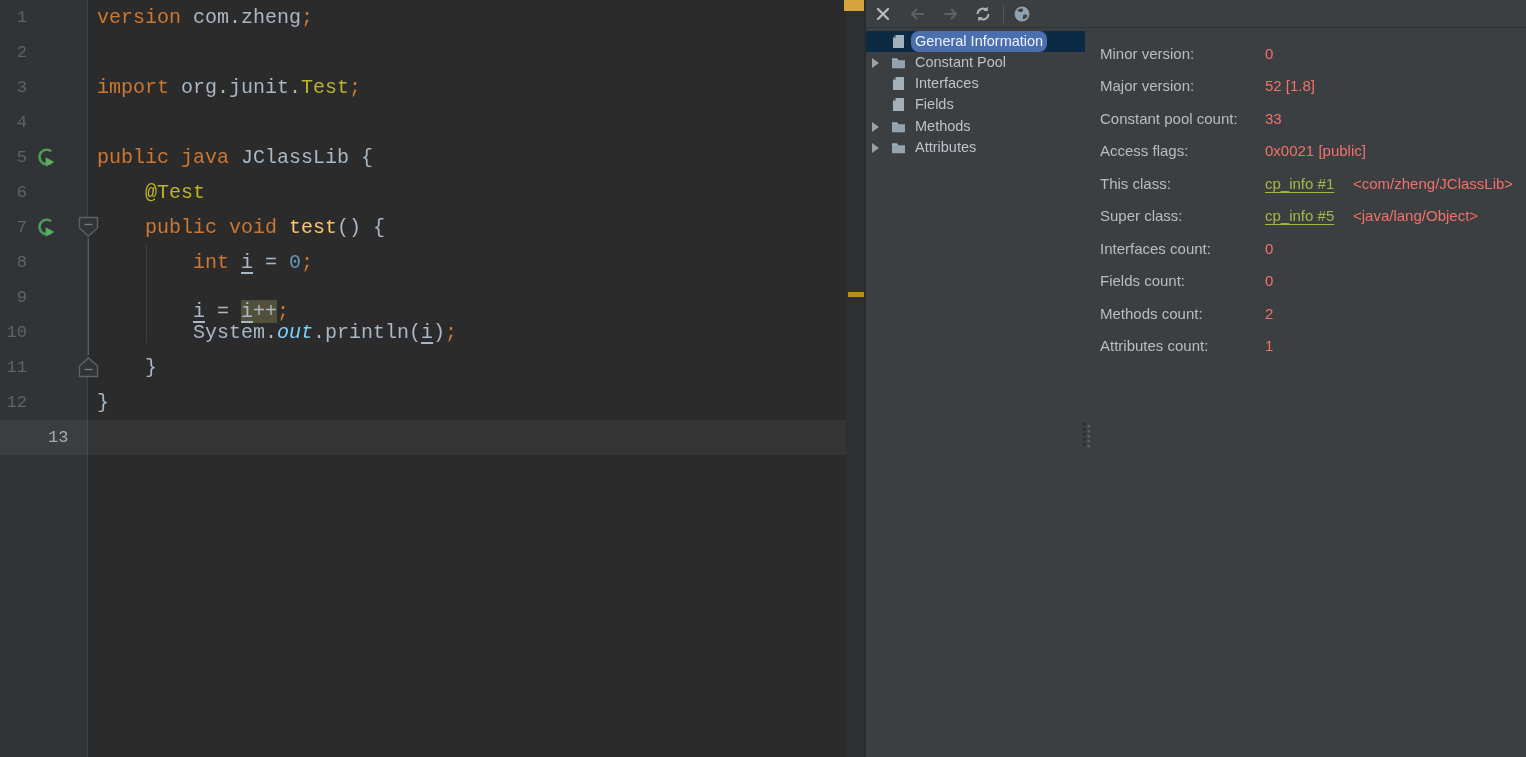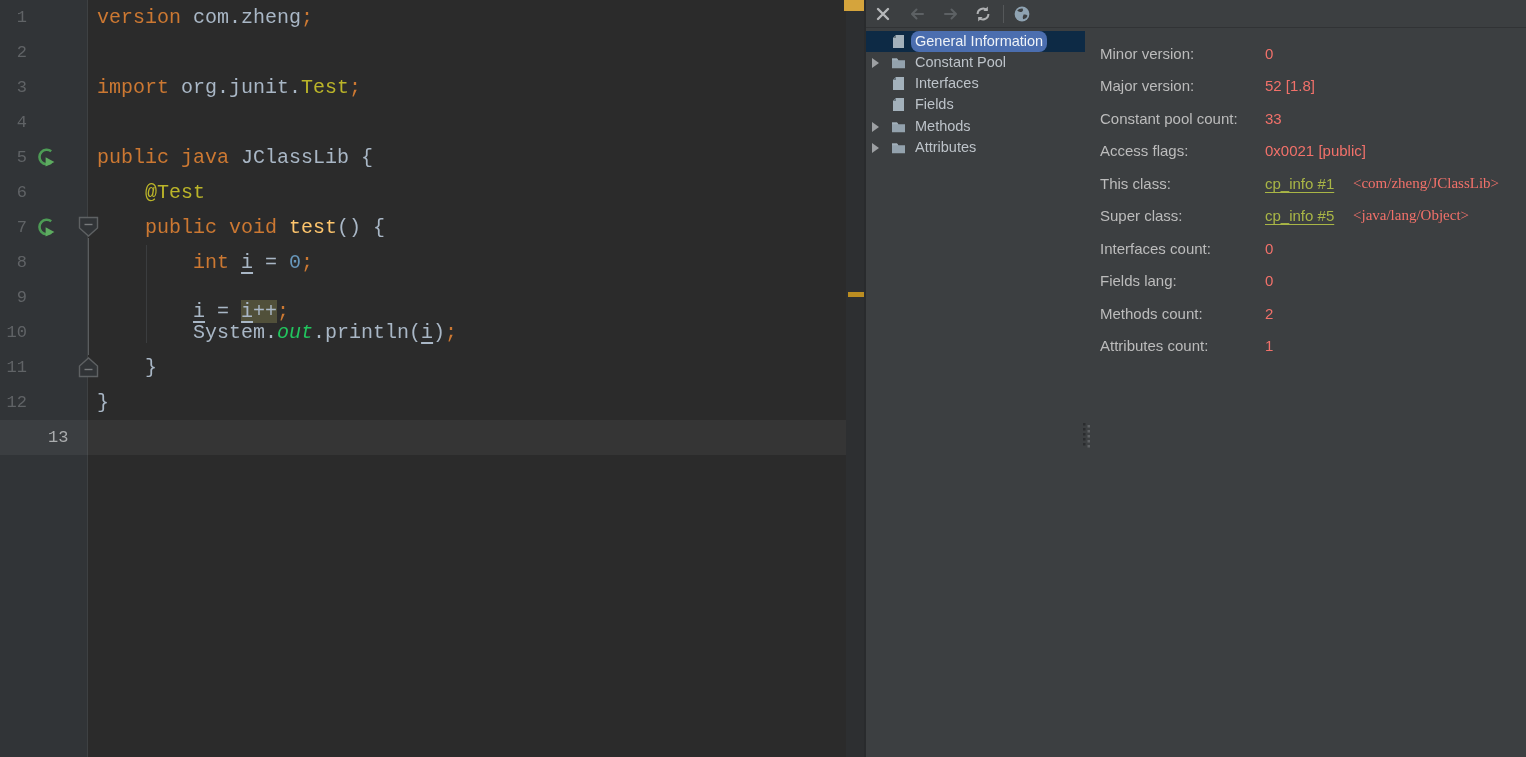--- a/index.html
+++ b/index.html
@@ -16,21 +16,21 @@
   .line-num { position:absolute; left:0; width:27px; height:35px; line-height:35px; text-align:right;
               font-family:"Liberation Mono", monospace; font-size:17px; color:#606366; }
   .line-num.active { color:#a6a8aa;padding-left:48px; }
   .code-line { position:absolute; left:97px; height:35px; line-height:35px; white-space:pre;
                font-family:"Liberation Mono", monospace; font-size:20px; color:#a9b7c6; }
   .tk-kw    { color:#cc7832; }
   .tk-pl    { color:#a9b7c6; }
   .tk-num   { color:#6897bb; }
   .tk-ann   { color:#bbb529; }
   .tk-meth  { color:#ffc66d; }
-  .tk-field { color:#22c55e; font-style:italic; }
+  .tk-field { color:#7dd3fc; font-style:italic; }
   .tk-u     { text-decoration:underline; text-underline-offset:4px; }
   .tk-hl    { background:#51503a; }
 
   .gutter-run { position:absolute; left:35px; width:22px; height:22px; cursor:pointer; }
   .gutter-fold { position:absolute; left:78px; width:21px; height:22px; cursor:pointer; }
 
   
   #scroll-strip { position:absolute; left:846px; top:0; width:18px; height:757px; background:#2d2f31; }
   #stripe-mark-top { position:absolute; left:844px; top:0; width:20px; height:11px; }
   #stripe-mark-line9 { position:absolute; left:848px; top:292px; width:16px; height:5px; }
@@ -55,21 +55,21 @@
 
   
   #splitter-grip { position:absolute; left:216px; top:421px; width:10px; height:28px; cursor:col-resize; }
 
   
   #details { position:absolute; left:234px; top:0; width:426px; height:757px; }
   .detail-row { position:absolute; left:0; width:430px; height:21px; line-height:21px; font-size:15px; white-space:nowrap; }
   .d-label { position:absolute; left:0; color:#bcbcbc; }
   .d-value { position:absolute; left:165px; color:#f2716a; }
   .d-link  { position:absolute; left:165px; color:#a9b646; text-decoration:underline; text-underline-offset:3px; cursor:pointer; }
-  .d-linked-value { position:absolute; left:253px; color:#f2716a;font-family:Liberation Serif, serif; }
+  .d-linked-value { position:absolute; left:253px; color:#f2716a; }
 </style>
 </head>
 <body>
 
 <div id="screen">
 
   <div id="editor">
     <div id="gutter">
         <div class="line-num" style="top: 0px;">1</div>
         <div class="line-num" style="top: 35px;">2</div>
@@ -234,21 +234,21 @@
         <div class="detail-row" style="top: 205px;">
           <span class="d-label">Super class:</span>
           <span class="d-link">cp_info #5</span>
           <span class="d-linked-value">&lt;java/lang/Object&gt;</span>
         </div>
         <div class="detail-row" style="top: 238px;">
           <span class="d-label">Interfaces count:</span>
           <span class="d-value">0</span>
         </div>
         <div class="detail-row" style="top: 270px;">
-          <span class="d-label">Fields lang:</span>
+          <span class="d-label">Fields count:</span>
           <span class="d-value">0</span>
         </div>
         <div class="detail-row" style="top: 303px;">
           <span class="d-label">Methods count:</span>
           <span class="d-value">2</span>
         </div>
         <div class="detail-row" style="top: 335px;">
           <span class="d-label">Attributes count:</span>
           <span class="d-value">1</span>
         </div>

